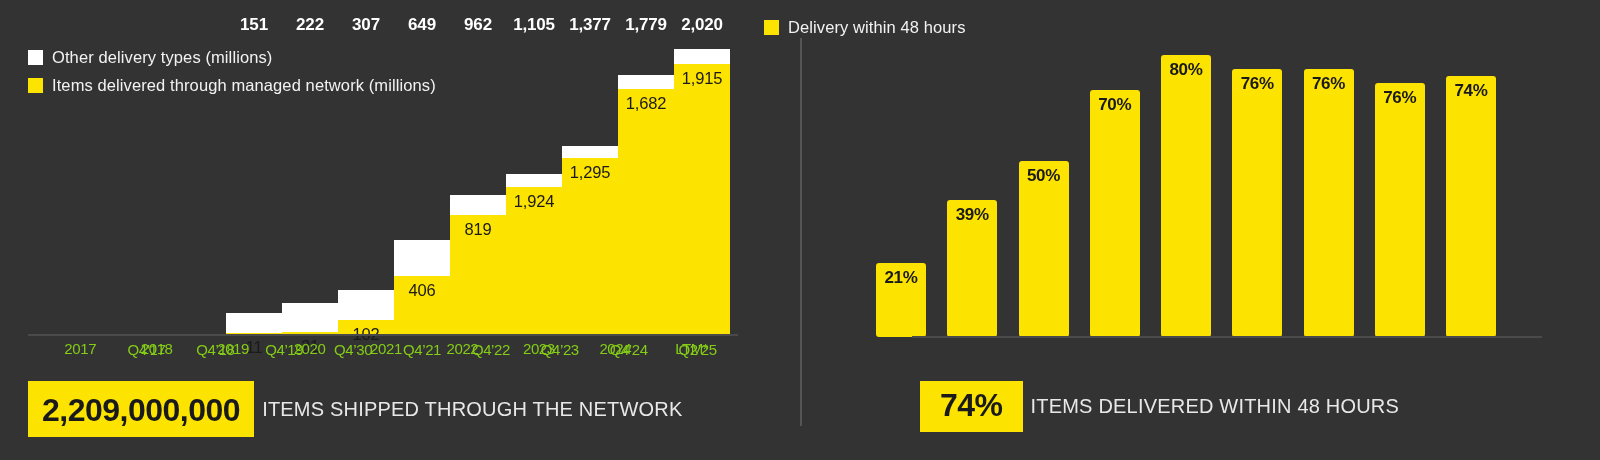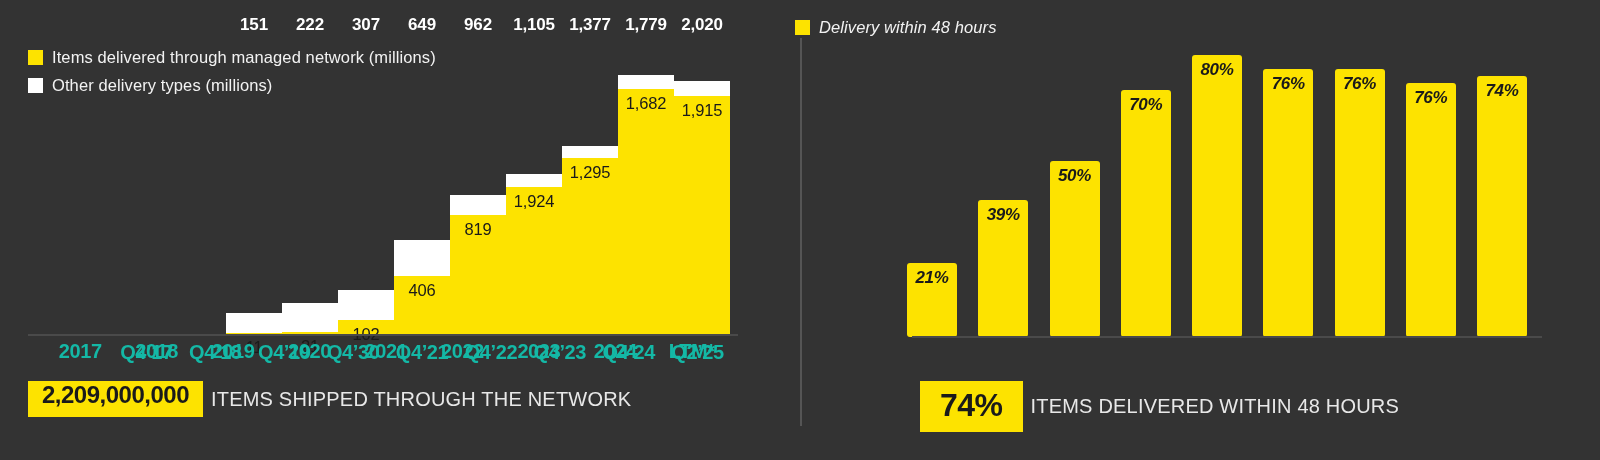--- a/index.html
+++ b/index.html
@@ -32,21 +32,21 @@
     background: #555555;
   }
 
   
   .panel {
     position: absolute;
     top: 0;
     height: 460px;
   }
   #panel-left  { left: 0;    width: 790px; }
-  #panel-right { left: 795px; width: 790px; font-style: italic; }
+  #panel-right { left: 764px; width: 790px; }
 
   
   .legend {
     position: absolute;
   }
   #legend-left  { left: 28px; top: 48px; }
   #legend-right { left: 912px - 810px; top: 18px; }
 
   .legend-row {
     display: flex;
@@ -177,23 +177,23 @@
     position: absolute;
     display: flex;
     justify-content: space-between;
   }
   #xaxis-left  { left: 42px;  top: 340px; width: 688px; }
   #xaxis-right { left: 112px; top: 341px; width: 620px; }
 
   .xtick {
     flex: 1 1 0;
     text-align: center;
-    font-size: 20px;
-    font-weight: bold;
-    color: #14b8a6;
+    font-size: 15px;
+    font-weight: normal;
+    color: #84cc16;
     letter-spacing: -0.4px;
     white-space: nowrap;
   }
 
   
   .callout {
     position: absolute;
     display: flex;
     align-items: center;
   }
@@ -202,22 +202,22 @@
 
   .callout-chip {
     background: #fde300;
     color: #1a1a1a;
     font-weight: bold;
     display: flex;
     align-items: center;
     justify-content: center;
   }
   #callout-left .callout-chip {
-    font-size: 24px;
-    padding: 0 14px 8px 14px;
+    font-size: 32px;
+    padding: 11px 14px 8px 14px;
     letter-spacing: -0.5px;
   }
   #callout-right .callout-chip {
     font-size: 32px;
     padding: 6px 20px 8px 20px;
     letter-spacing: -0.5px;
   }
   .callout-text {
     margin-left: 8px;
     font-size: 20px;
@@ -230,26 +230,26 @@
 <body>
 
 <div id="root">
 
   <div class="panel-divider"></div>
 
   <div class="panel" id="panel-left">
 
     <div class="legend" id="legend-left">
         <div class="legend-row">
+          <span class="legend-swatch" style="background: rgb(255, 255, 255);"></span>
+          <span class="legend-label">Other delivery types (millions)</span>
+        </div>
+        <div class="legend-row">
           <span class="legend-swatch" style="background: rgb(253, 227, 0);"></span>
           <span class="legend-label">Items delivered through managed network (millions)</span>
-        </div>
-        <div class="legend-row">
-          <span class="legend-swatch" style="background: rgb(255, 255, 255);"></span>
-          <span class="legend-label">Other delivery types (millions)</span>
         </div>
       </div>
 
     <div class="plot" id="plot-left">
         <div class="col">
           <div class="stack" style="height: 22.052px;">
             <div class="col-total">151</div>
             <div class="seg-other" style="height: 20.4455px;"></div>
             <div class="seg-managed" style="height: 1.60644px;">
               <div class="seg-value">11</div>
@@ -316,21 +316,21 @@
             <div class="seg-other" style="height: 14.1658px;"></div>
             <div class="seg-managed" style="height: 245.639px;">
               <div class="seg-value">1,682</div>
             </div>
           </div>
         </div>
         <div class="col">
           <div class="stack" style="height: 295px;">
             <div class="col-total">2,020</div>
             <div class="seg-other" style="height: 15.3342px;"></div>
-            <div class="seg-managed" style="height: 239px;">
+            <div class="seg-managed" style="height: 271px;">
               <div class="seg-value">1,915</div>
             </div>
           </div>
         </div>
       </div>
 
     <div class="baseline" id="baseline-left"></div>
 
     <div class="xaxis" id="xaxis-left">
         <div class="xtick">2017</div>

